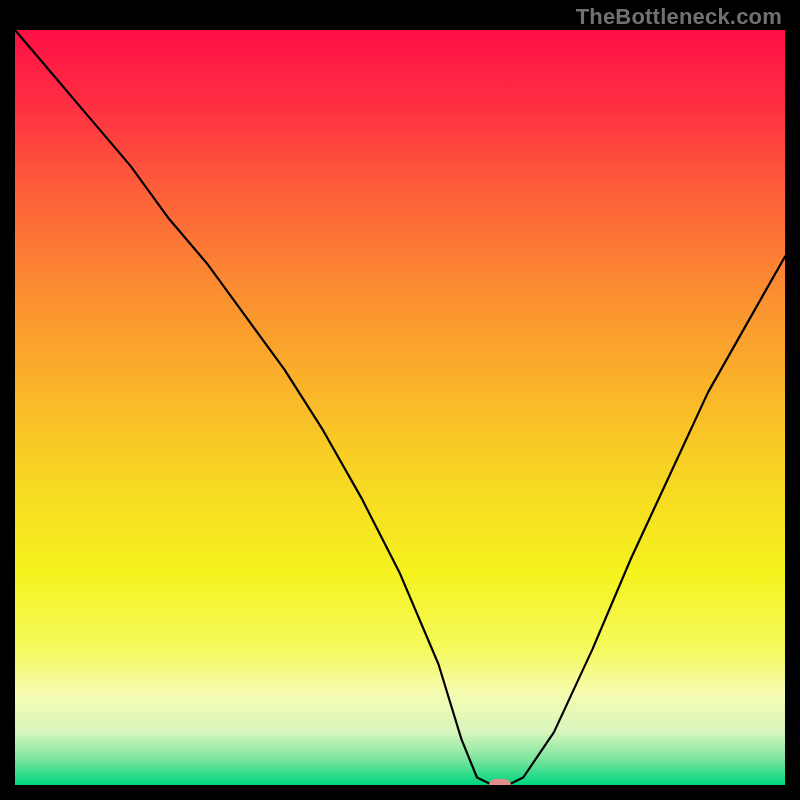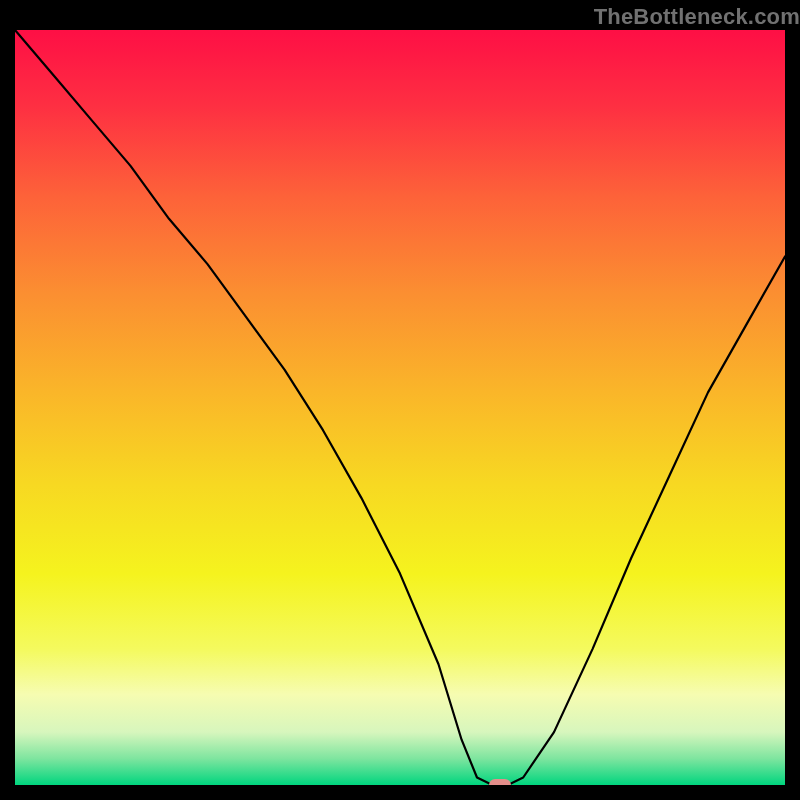--- a/index.html
+++ b/index.html
@@ -13,21 +13,21 @@
   }
   .frame {
     position: relative;
     width: 800px;
     height: 800px;
     background: #000;
   }
   .watermark {
     position: absolute;
     top: 4px;
-    right: 0;
+    right: 18px;
     font-size: 22px;
     font-weight: 600;
     color: #717171;
     letter-spacing: 0.2px;
     user-select: none;
   }
   .plot-area {
     position: absolute;
     left: 15px;
     top: 30px;

